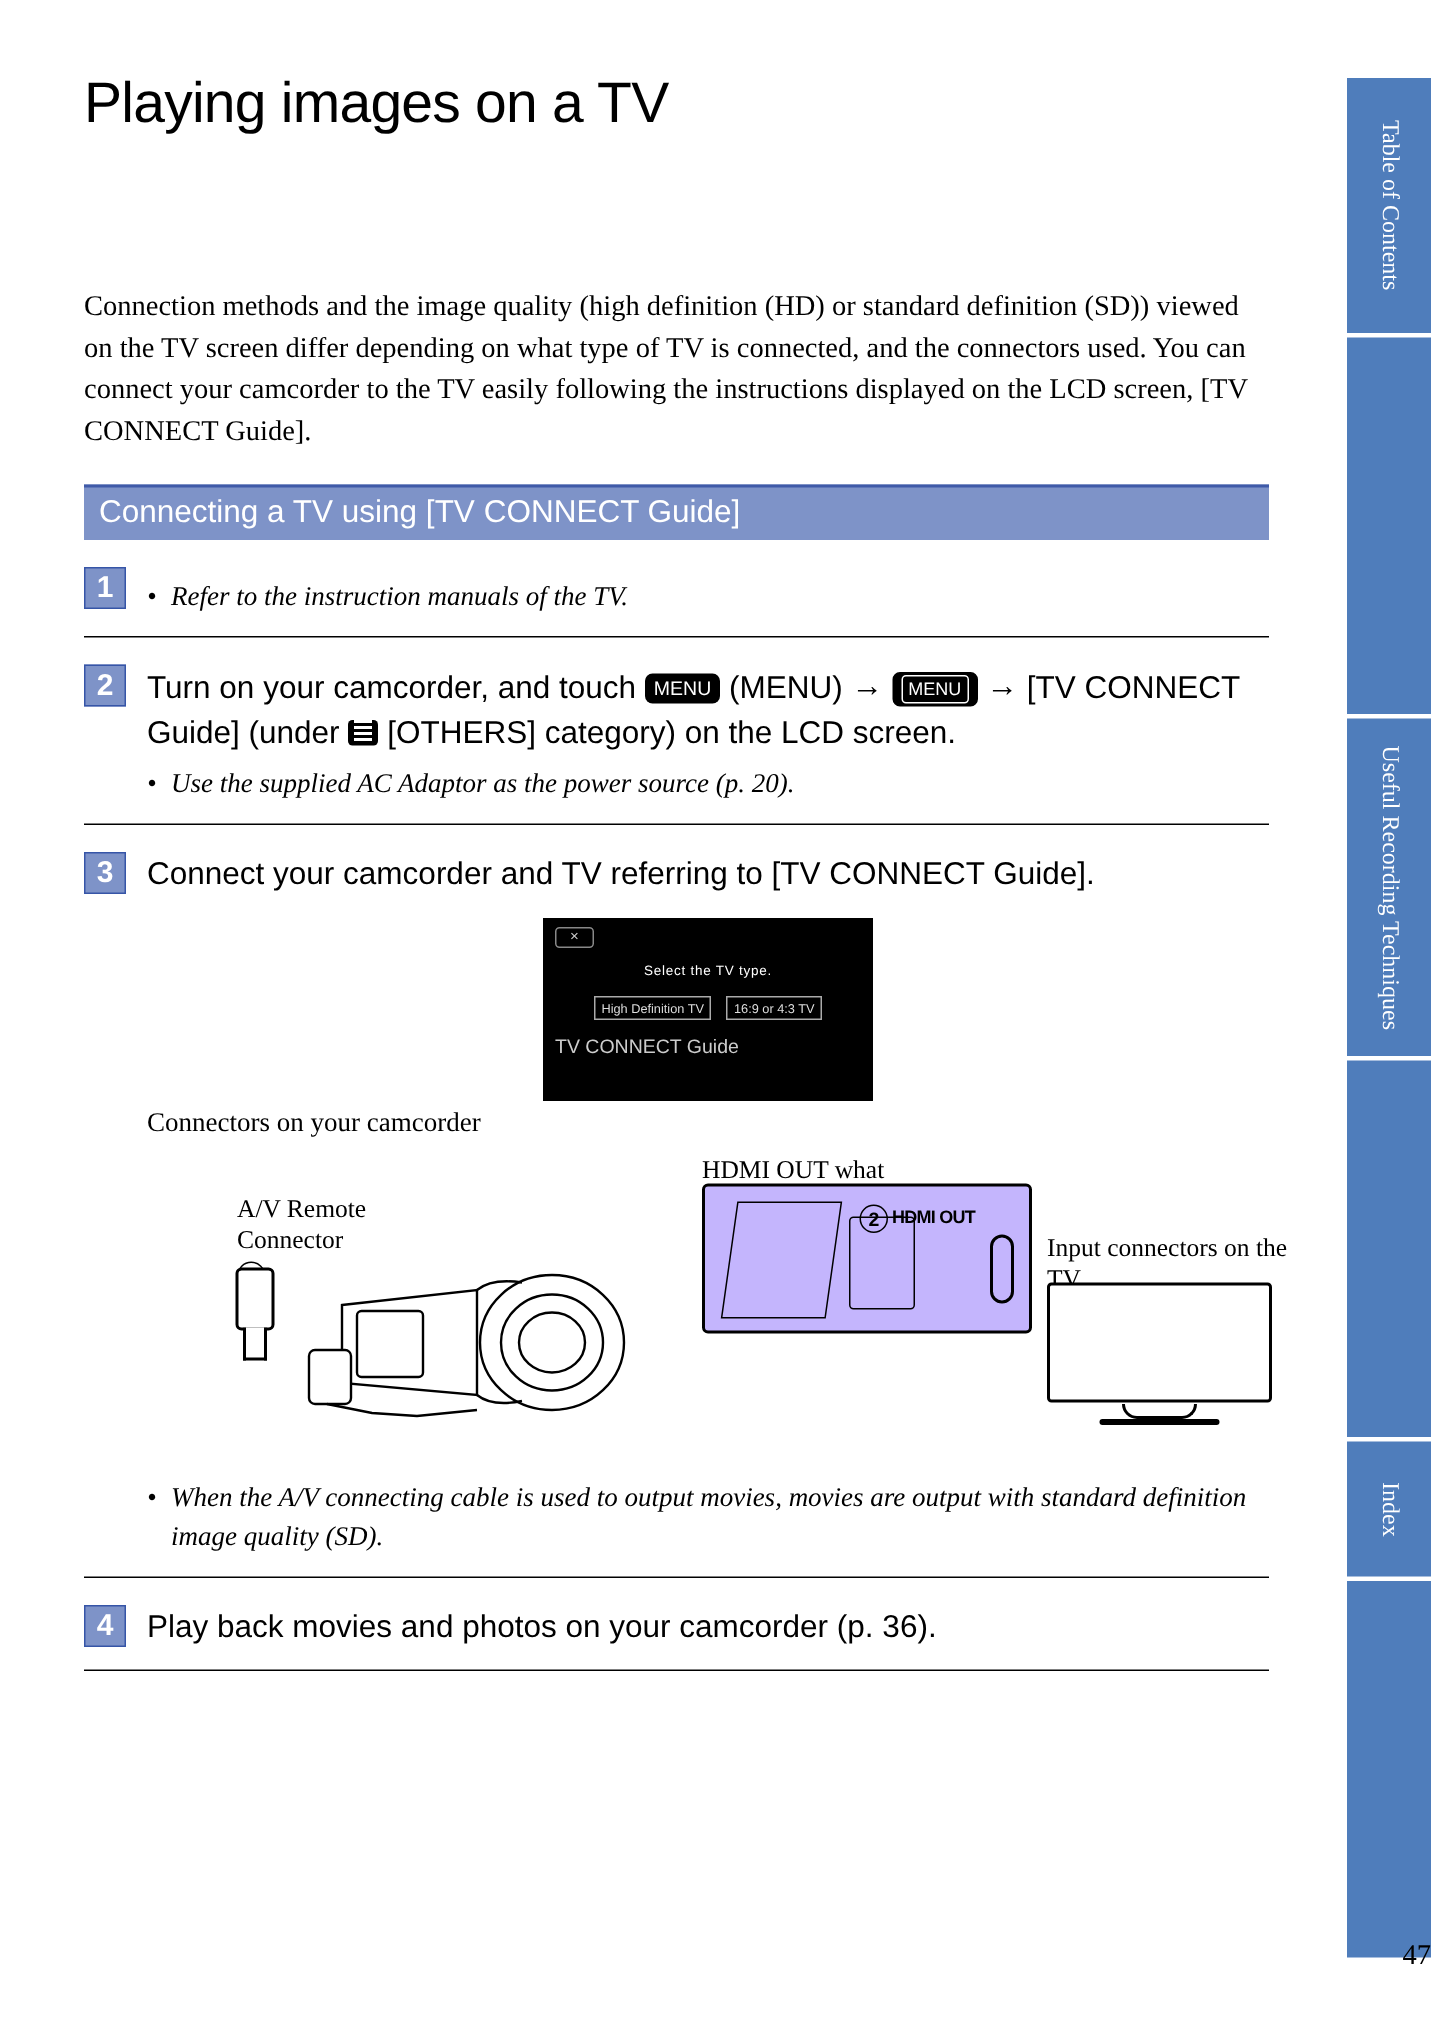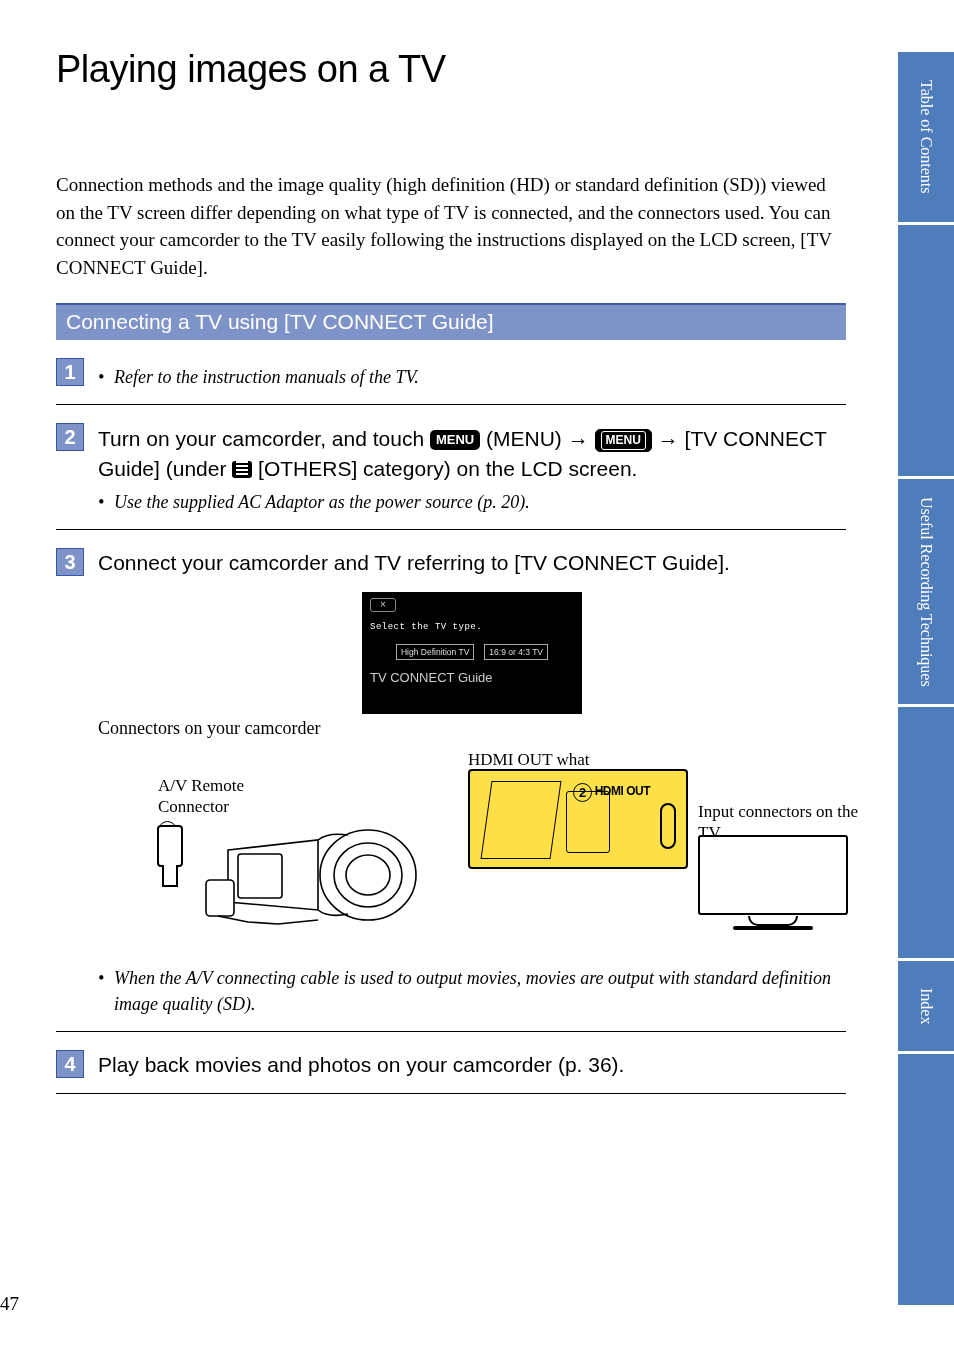--- a/index.html
+++ b/index.html
@@ -15,21 +15,21 @@
     position: absolute;
     left: 56px;
     top: 48px;
     width: 790px;
   }
   h1 {
     font-family: "Helvetica Neue", Arial, sans-serif;
     font-weight: 400;
     font-size: 38px;
     letter-spacing: -0.5px;
-    margin-bottom: 80px;
+    margin-bottom: 100px;
   }
   .intro {
     font-size: 19px;
     line-height: 1.45;
     margin-bottom: 22px;
   }
   .section-bar {
     background: #7e93c8;
     color: #fff;
     font-family: "Helvetica Neue", Arial, sans-serif;
@@ -84,21 +84,21 @@
   hr.sep {
     border: none;
     border-top: 1px solid #000;
     margin: 14px 0 18px 0;
   }
   .menu-chip {
     display: inline-block;
     background: #000;
     color: #fff;
     font-family: Arial, sans-serif;
-    font-weight: bold;
+    font-weight: normal;
     font-size: 13px;
     padding: 1px 6px;
     border-radius: 5px;
     vertical-align: 2px;
   }
   .menu-chip.outline {
     background: #000;
     border: 1px solid #000;
     position: relative;
     padding: 0 5px;
@@ -147,21 +147,21 @@
   .lcd-close {
     border: 1px solid #888;
     width: 26px;
     height: 14px;
     border-radius: 3px;
     text-align: center;
     line-height: 12px;
     color: #ccc;
     font-size: 10px;
   }
-  .lcd-title { text-align: left; margin: 10px 0 12px 0; letter-spacing: 0.5px; font-size: 9px; font-family: Liberation Mono, monospace;}
+  .lcd-title { text-align: center; margin: 10px 0 12px 0; letter-spacing: 0.5px; font-size: 9px;}
   .lcd-row { display:flex; gap:10px; justify-content:center; margin-bottom:10px;}
   .lcd-btn { border:1px solid #aaa; padding:2px 4px; font-size:8.5px; color:#ddd;}
   .lcd-footer { font-size:13px; color:#ccc; margin-top:4px; }
   .caption {
     text-align: left;
     font-size: 18px;
     margin: 4px 0 16px 0;
   }
   
   .diagram {
@@ -227,21 +227,21 @@
     left:100px; top:55px;
     width:230px; height:130px;
   }
   
   .hdmi-panel {
     position:absolute;
     left:370px; top:14px;
     width:220px; height:100px;
     border:2px solid #000;
     border-radius:4px;
-    background:#fde047;
+    background:#c4b5fd;
   }
   .hdmi-panel .flap {
     position:absolute; left:16px; top:10px;
     width:70px; height:78px;
     border:1.5px solid #000;
     transform: skewX(-8deg);
   }
   .hdmi-panel .chip {
     position:absolute; left:96px; top:20px;
     width:44px; height:62px;
@@ -289,21 +289,21 @@
     align-items:center;
     justify-content:center;
     min-height: 170px;
   }
   .tab.short { min-height: 90px; }
   .spacer { flex:1; background:#4f7dbb; margin-bottom:3px; min-height:10px;}
   .pagenum {
     position:absolute;
     bottom:42px;
     left:0; width:100%;
-    text-align:left;
+    text-align:right;
     font-size:19px;
   }
 </style>
 </head>
 <body>
 
 <div class="page">
   <h1>Playing images on a TV</h1>
 
   <p class="intro">Connection methods and the image quality (high definition (HD) or standard definition (SD)) viewed on the TV screen differ depending on what type of TV is connected, and the connectors used. You can connect your camcorder to the TV easily following the instructions displayed on the LCD screen, [TV CONNECT Guide].</p>

